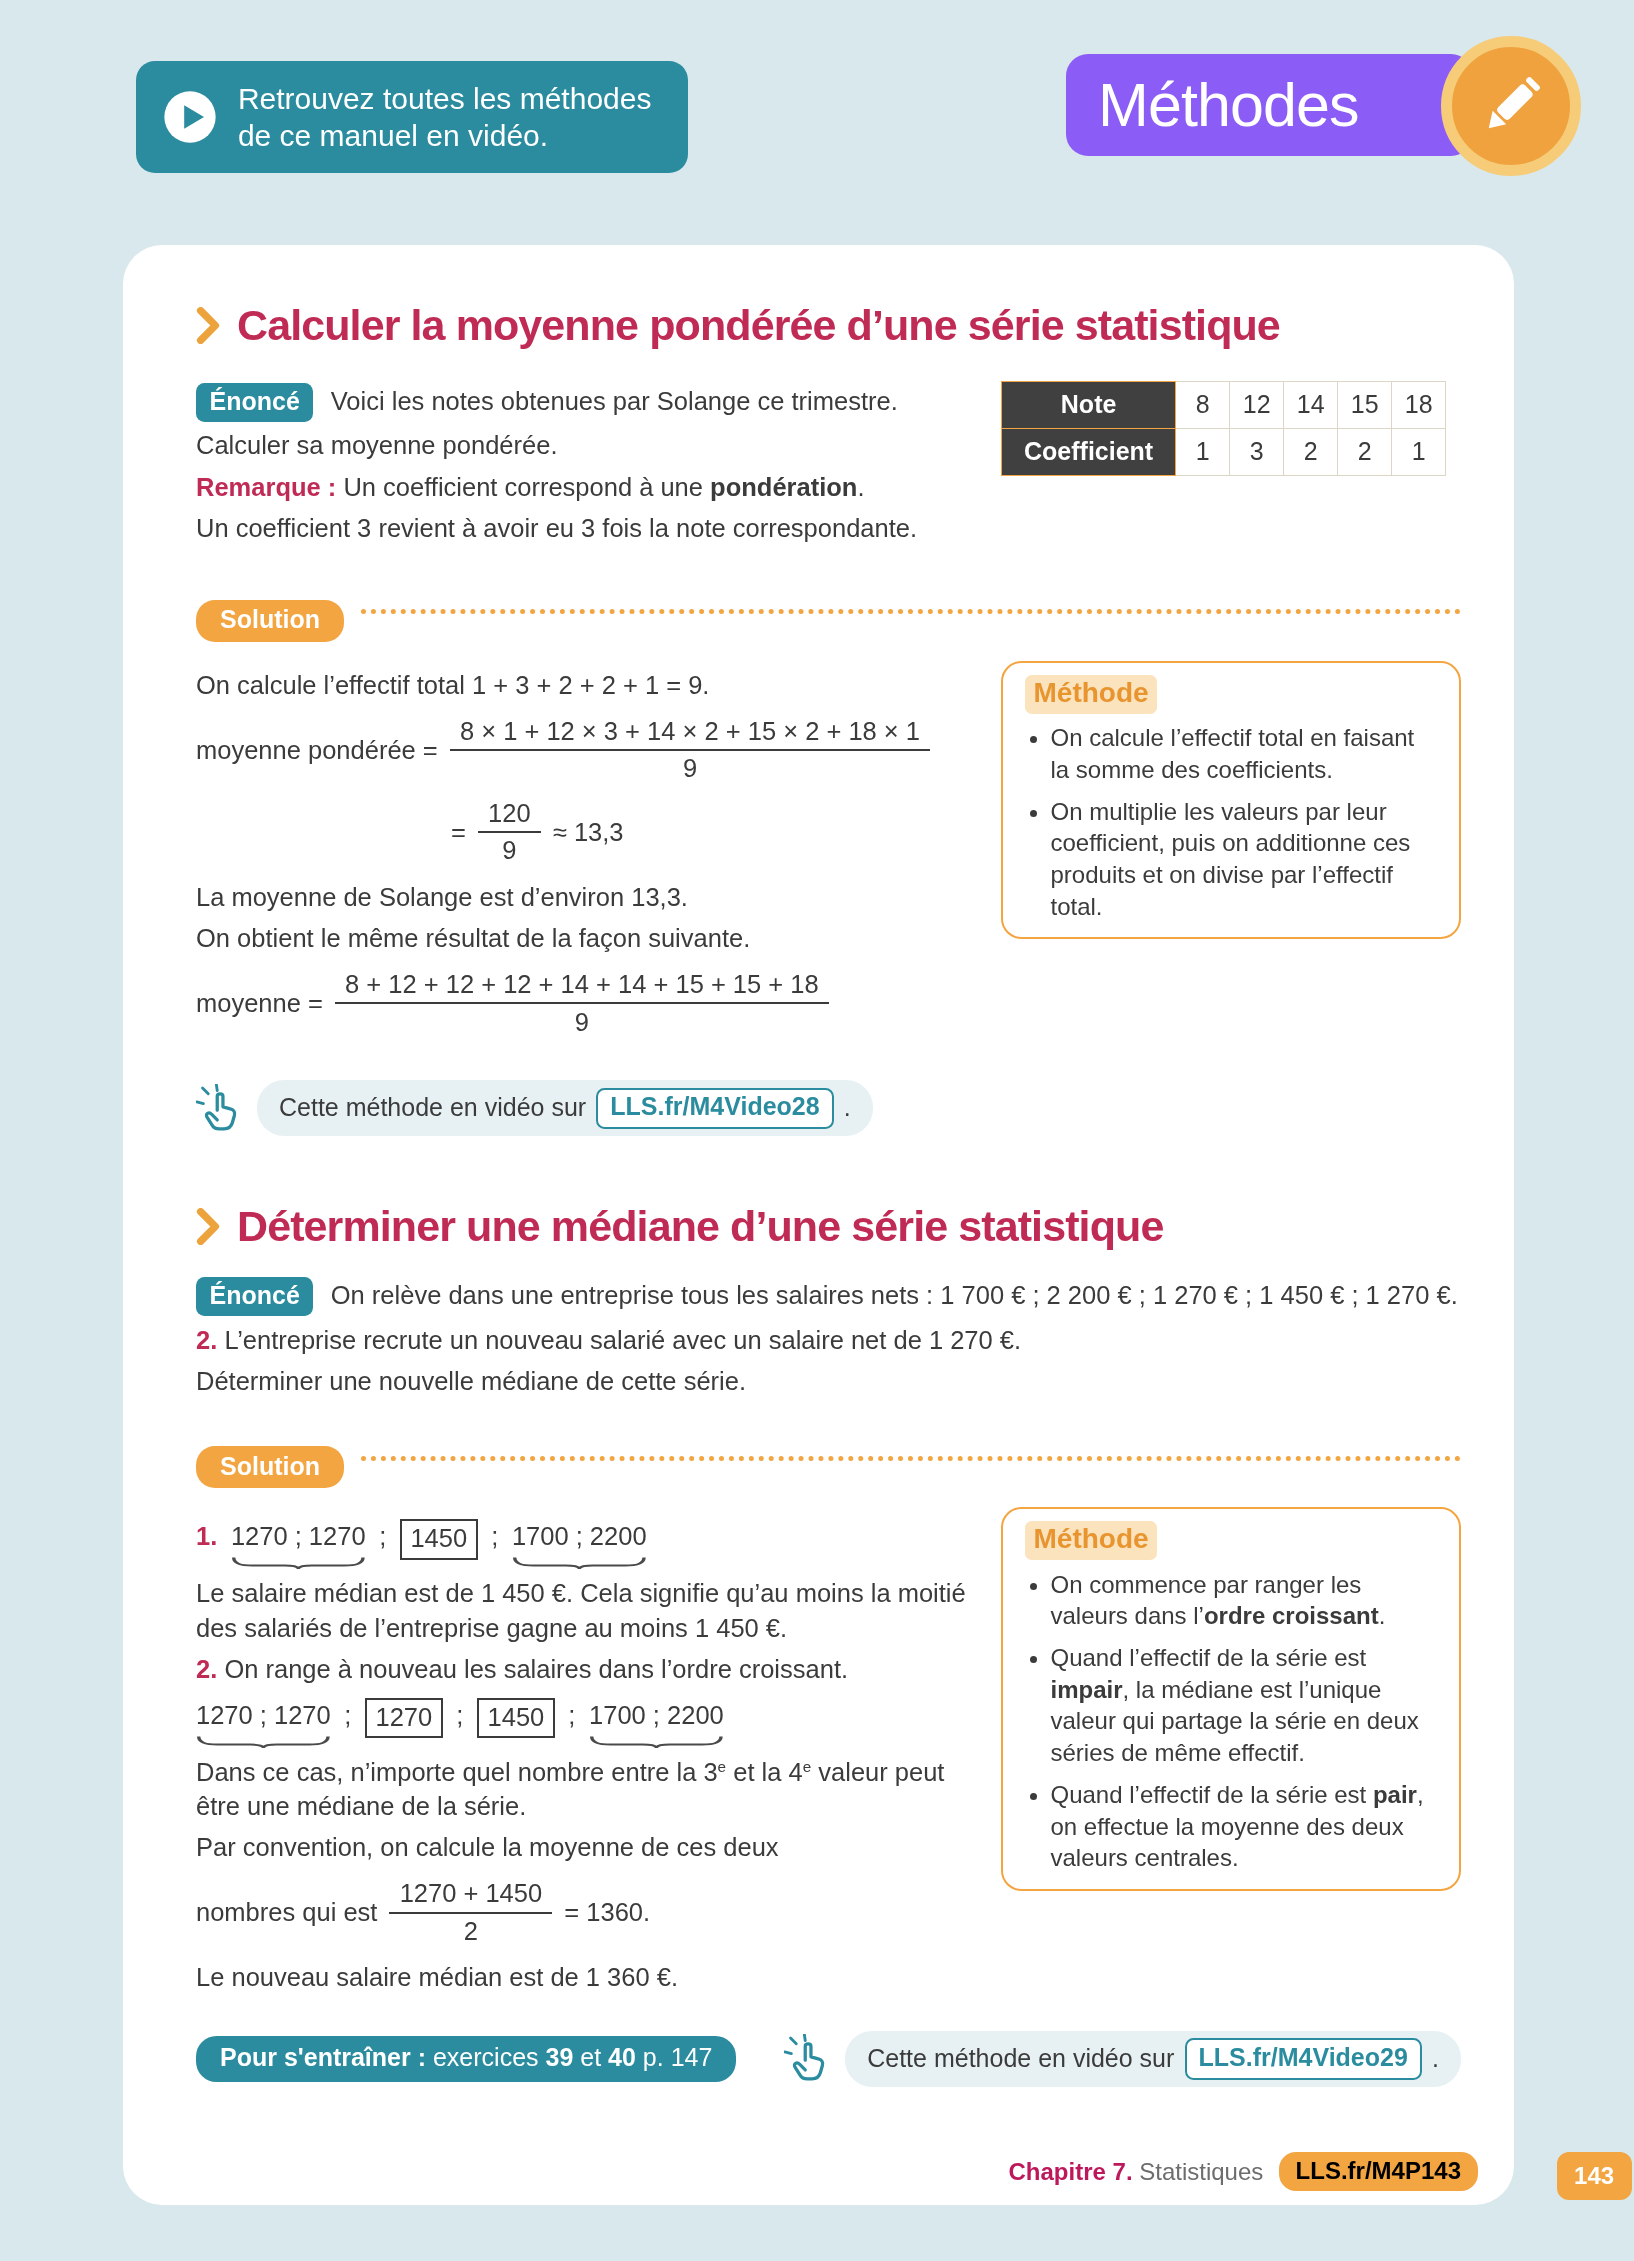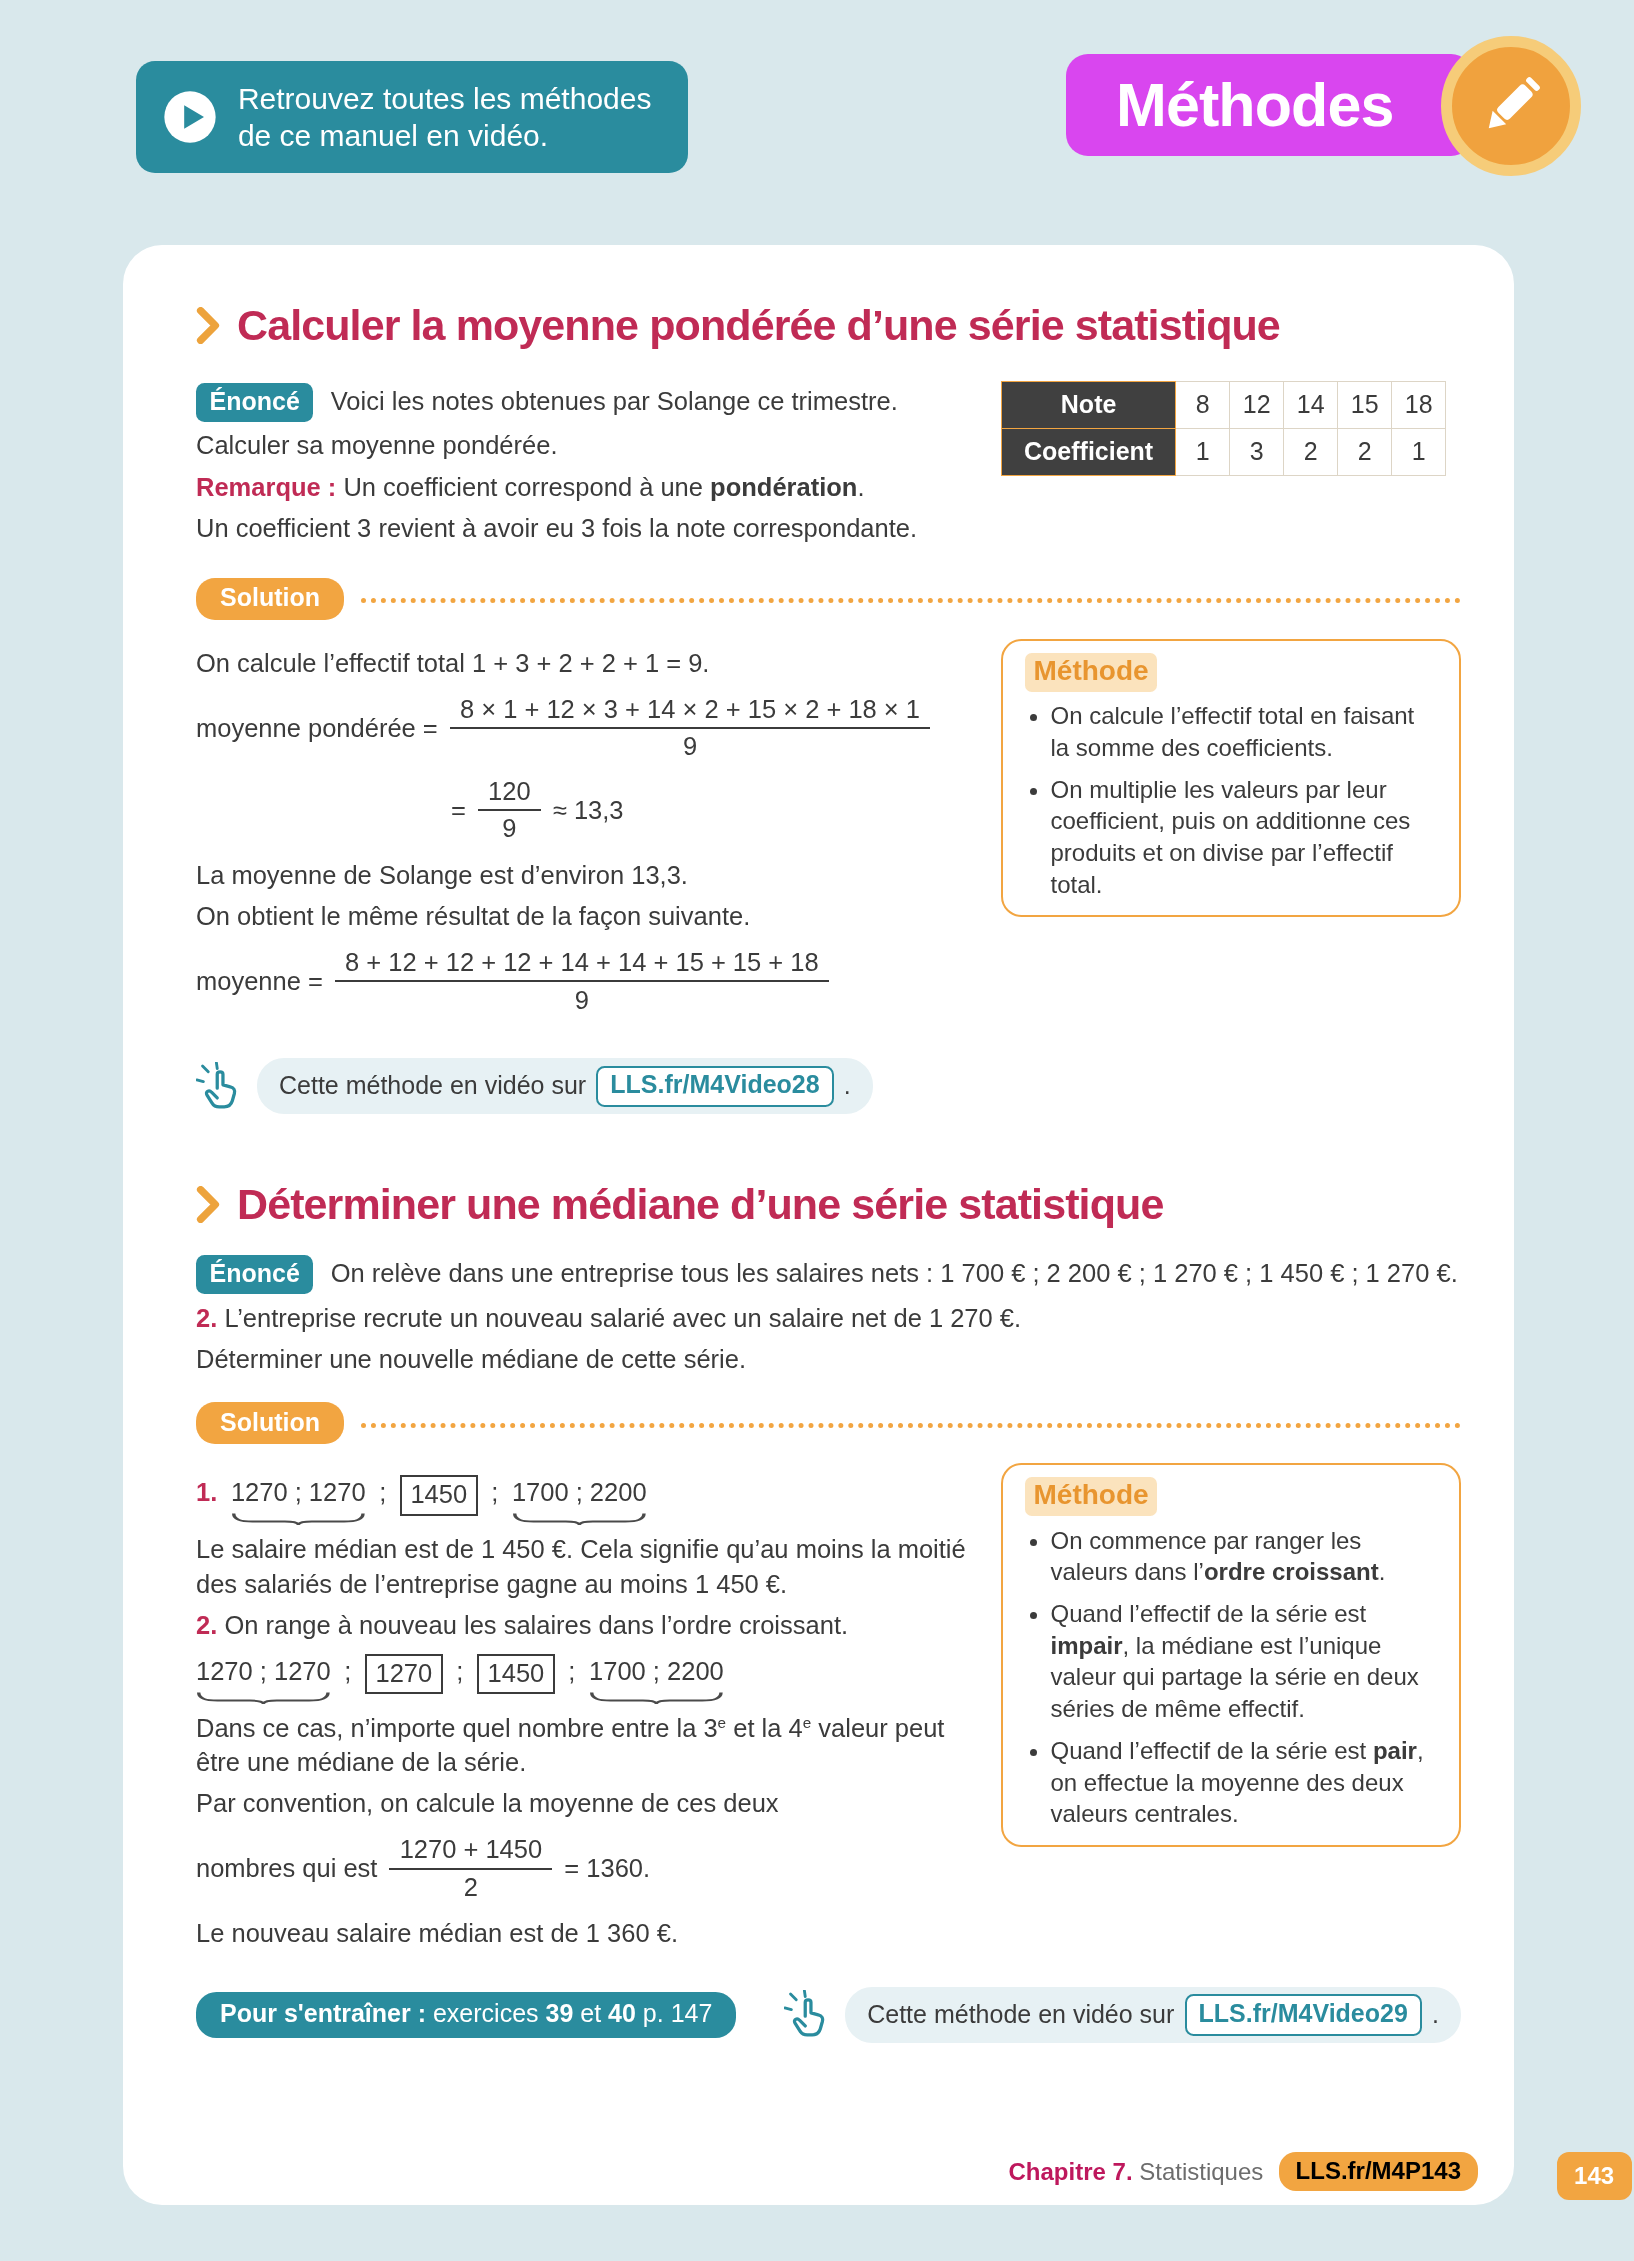--- a/index.html
+++ b/index.html
@@ -13,23 +13,23 @@
 
   
   .video-banner{
     position:absolute; left:136px; top:61px; width:552px; height:112px;
     background:#2a8c9e; border-radius:19px; color:#fff;
     display:flex; align-items:center; gap:20.4px; padding:0 25.5px;
     font-size:30px; line-height:1.25;
   }
   .methodes-banner{
     position:absolute; left:1066px; top:54px; width:407px; height:102px;
-    background:#d946ef; border-radius:22px; color:#fff;
-    display:flex; align-items:center; padding-left:50px;
-    font-size:61px; font-weight:bold; letter-spacing:-0.9px;
+    background:#8b5cf6; border-radius:22px; color:#fff;
+    display:flex; align-items:center; padding-left:32px;
+    font-size:61px; font-weight:normal; letter-spacing:-0.9px;
   }
   .pencil-badge{
     position:absolute; left:1441px; top:36px; width:140px; height:140px;
     background:#f0a23e; border:11px solid #f6cc79; border-radius:50%;
     display:flex; align-items:center; justify-content:center;
   }
 
   
   .panel{
     position:absolute; left:123px; top:245px; width:1391px; height:1960px;
@@ -62,21 +62,21 @@
   }
   .notes-table td.th{
     background:#404040; color:#fff; font-weight:bold; border-color:#f2a541;
     padding:6px 22px;
   }
 
   
   .solution-bar{ display:flex; align-items:center; gap:17px; margin:25.5px 0 19px; }
   .badge-solution{
     background:#f2a541; color:#fff; font-weight:bold; font-size:25px;
-    border-radius:19px; padding:3.4px 24px 5.1px;
+    border-radius:19px; padding:3.4px 24px 5.1px;margin-top:22px;
   }
   .dots{ flex:1; border-top:5.1px dotted #f2a541; height:0; margin-top:3.4px; }
 
   
   .math-line{ display:flex; align-items:center; gap:12px; margin:13.6px 0; }
   .frac{ display:inline-flex; flex-direction:column; align-items:center; line-height:1.2; }
   .frac .num{ border-bottom:2.6px solid #3b3b3b; padding:0 10.2px 2.6px; }
   .frac .den{ padding-top:2.6px; }
   .indent{ margin-left:255px; }
 

